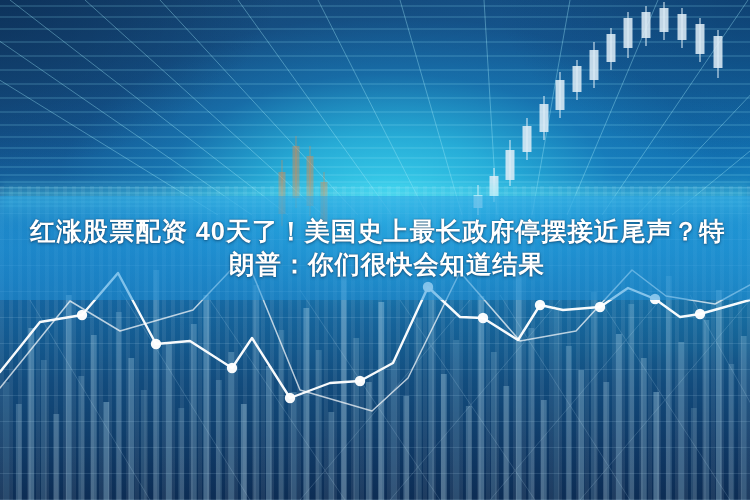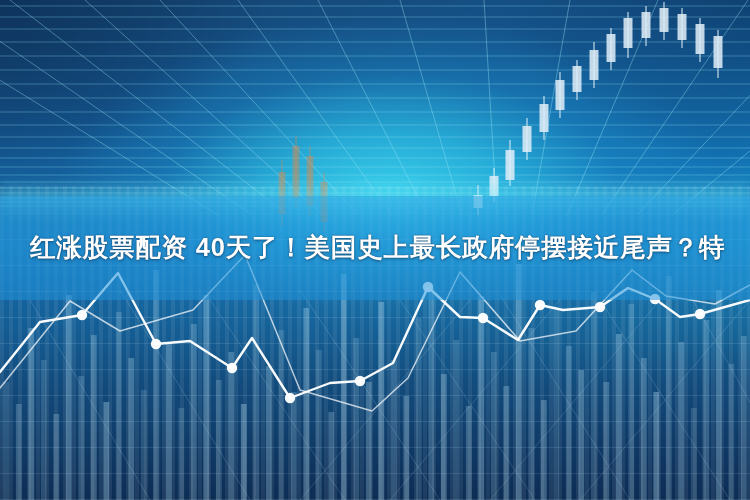--- a/index.html
+++ b/index.html
@@ -469,15 +469,16 @@
       </g>
       <g>
         <polyline points="0,388 70,301 120,331 193,310 245,255 300,390 372,411 408,378 460,272 520,341 576,331 632,270 666,296 715,304 750,285" fill="none" stroke="#ffffff" stroke-width="1.5" stroke-linejoin="round" stroke-linecap="round" opacity="0.7"></polyline>
       </g>
     </svg>
 
   <div id="text-band"></div>
 
   <div id="headline">
     <div class="headline-line" id="headline-l1">红涨股票配资 40天了！美国史上最长政府停摆接近尾声？特</div>
+    <div class="headline-line" id="headline-l2">朗普：你们很快会知道结果</div>
   </div>
 
 </div>
 
 </body></html>

